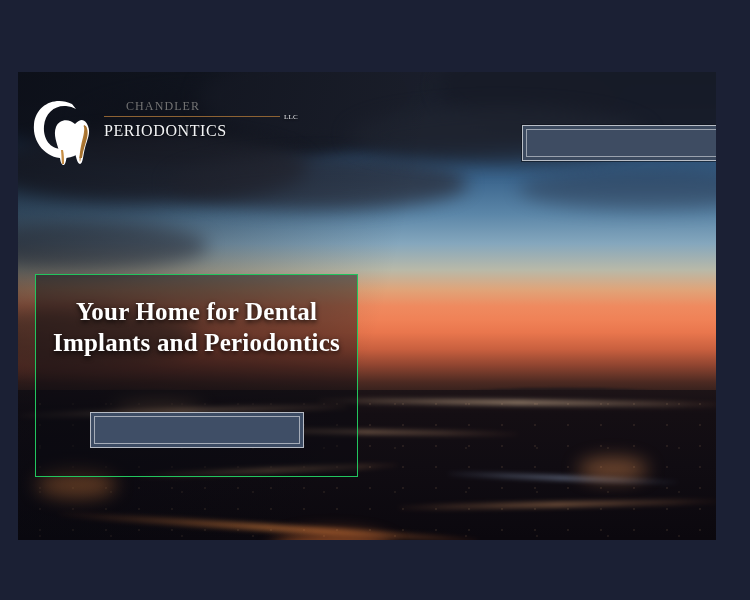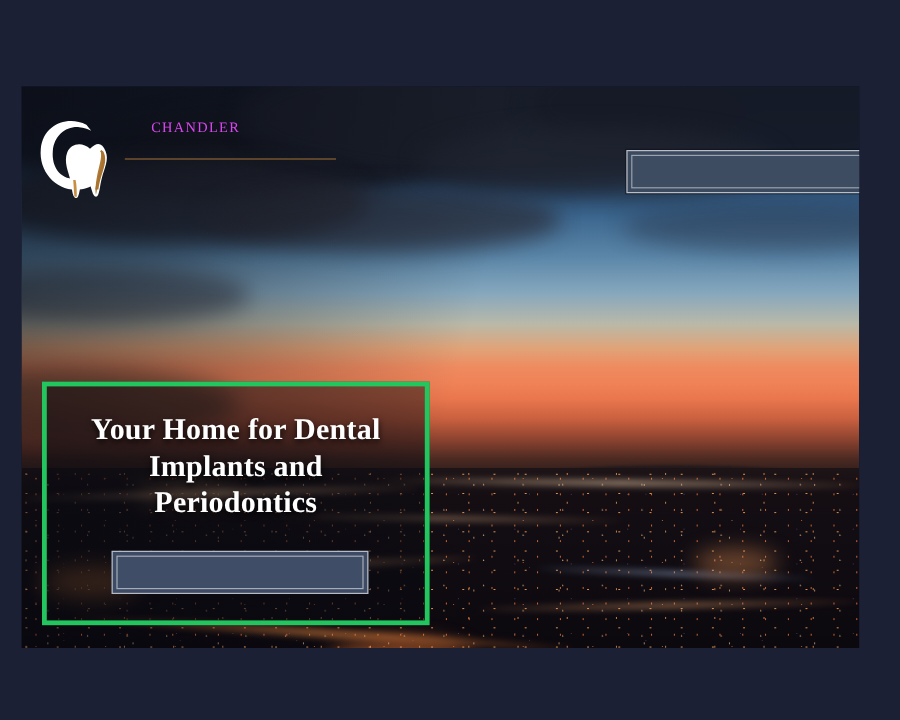--- a/index.html
+++ b/index.html
@@ -171,30 +171,30 @@
     height: 78px;
   }
   .logo-type {
     position: absolute;
     left: 76px;
     top: 6px;
     width: 176px;
   }
   .logo-chandler {
     display: block;
-    color: #d946ef;
+    color: #737373;
     font-family: "Liberation Serif", serif;
     font-size: 17px;
     letter-spacing: 1.1px;
     font-variant: small-caps;
     text-transform: lowercase;
     line-height: 1;
     padding-left: 22px;
     border-bottom: 1px solid #8d6233;
-    padding-bottom: 19px;
+    padding-bottom: 3px;
     white-space: nowrap;
   }
   .logo-line2, .logo-line3 {
     display: block;
     color: #f3f4f6;
     font-family: "Liberation Serif", serif;
     font-variant: small-caps;
     text-transform: lowercase;
     font-size: 23px;
     letter-spacing: .6px;
@@ -235,23 +235,22 @@
   }
 
   
   #hero-block {
     position: absolute;
     left: 17px;
     top: 202px;
     width: 323px;
     height: 203px;
     background: rgba(10,11,18,.47);
-    border: 4px solid #22c55e;
-    box-sizing: border-box;
-    margin-top: 44px;
+    border: 1px solid #22c55e;
+    box-sizing: border-box;
   }
   #hero-heading {
     margin: 0;
     padding: 22px 16px 0;
     text-align: center;
     color: #ffffff;
     font-family: "Liberation Serif", serif;
     font-weight: 700;
     font-size: 25px;
     line-height: 1.22;
@@ -328,20 +327,24 @@
         <svg viewBox="0 0 80 78" width="80" height="78" aria-hidden="true">
           <path d="M44 10 C28 2, 8 10, 6 30 C4 50, 20 66, 38 64 C44 63.4, 49 61, 52 58 L46 50 C43 53, 39 55, 34 55 C22 55, 15 45, 16 32 C17 19, 27 11, 38 12 C42 12.4, 45 13.4, 48 15 Z" fill="#ffffff"></path>
           <path d="M47 30 C41 24, 31 25, 28 33 C25 41, 29 49, 31 57 C32 62, 32 70, 35 71 C38 72, 38 64, 40 58 C41 54, 44 53, 46 57 C48 61, 49 70, 52 70 C55 70, 55 61, 57 54 C59 46, 63 39, 60 32 C57 25, 53 24, 47 30 Z" fill="#ffffff"></path>
           <path d="M58 32 C60 38, 57 45, 55 52 C53 59, 53 66, 52 68 C51.2 66, 51.6 59, 53 52 C54.6 44, 57 38, 56 32 Z" fill="#b07a36"></path>
           <path d="M56.5 31 C59.5 33, 60.5 38, 59 44 C57.6 50, 55 56, 54 64 L51.4 64 C52.6 56, 55 50, 56.4 44 C57.8 38, 57.4 34, 55.4 32 Z" fill="#a8732f"></path>
           <path d="M35 56 C36 60, 36 66, 36 70 L34 70 C33.6 66, 33.4 60, 33 56 Z" fill="#c78e45"></path>
         </svg>
       </span>
       <span class="logo-type">
         <span class="logo-chandler">Chandler</span>
+        <span class="logo-line3">
+          <span>Periodontics</span>
+          <span class="logo-llc">LLC</span>
+        </span>
       </span>
     </a>
 
     <div id="topbar-panel">
       <div class="inner"></div>
     </div>
 
     <div id="hero-block">
       <h1 id="hero-heading">Your Home for Dental Implants and Periodontics</h1>
       <div id="hero-cta">

